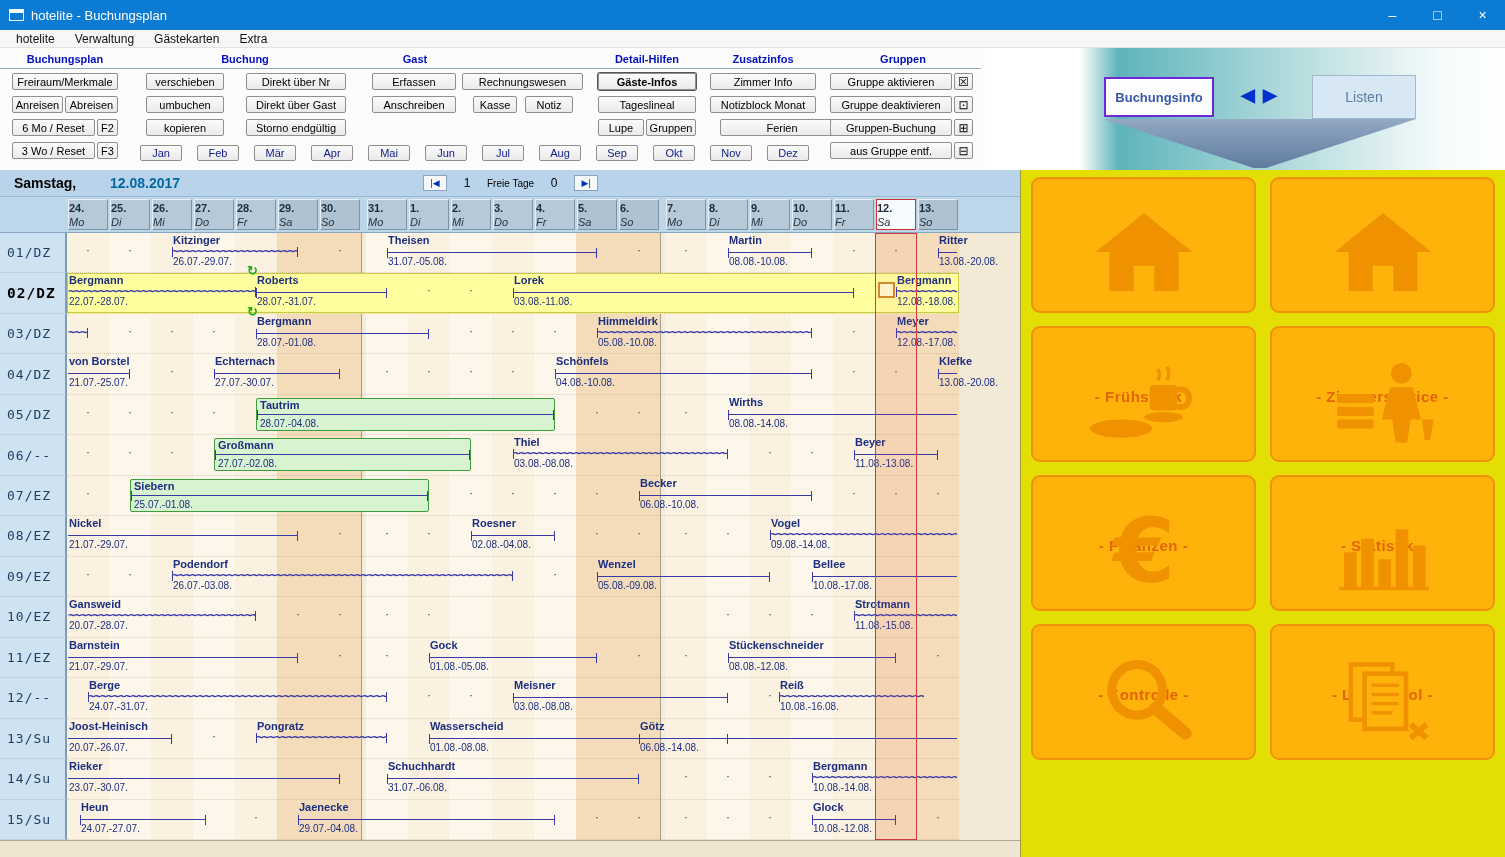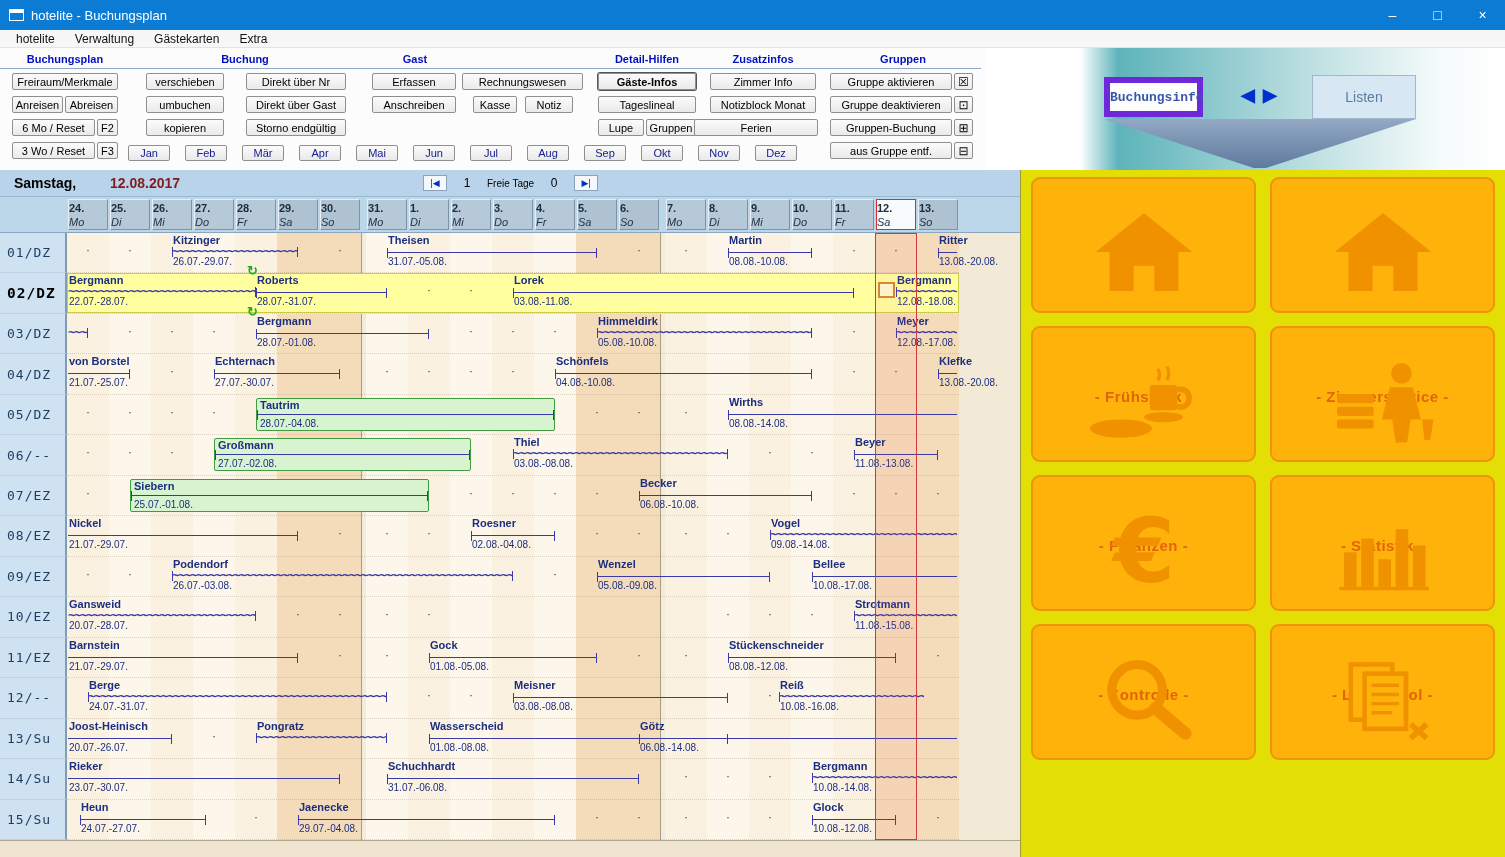--- a/index.html
+++ b/index.html
@@ -20,42 +20,42 @@
 .menubar { height:18px; background:#f7f7f7; display:flex; align-items:center; padding-left:6px; border-bottom:1px solid #e3e3e3; }
 .menu-item { font-size:12px; color:#111; padding:0 10px; }
 
 
 .toolbar { position:relative; height:122px; background:#fcfcfc; }
 .tb-head { position:absolute; top:5px; height:14px; text-align:center; font-size:11px; font-weight:bold; color:#0010c0; }
 .tb-rule { position:absolute; left:0; top:20px; width:981px; border-top:1px solid #8fa8c8; }
 .tb-btn { position:absolute; height:17px; background:linear-gradient(#fbfbfb,#eaeaea); border:1px solid #8f8f8f; border-radius:2px; font-size:11px; color:#000; display:flex; align-items:center; justify-content:center; padding:0 2px; white-space:nowrap; }
 .tb-btn.focused { box-shadow:0 0 0 1px #555; font-weight:bold; }
 .tb-ico { font-size:12px; padding:0; }
-#months { position:absolute; left:128px; top:95px; white-space:nowrap; }
+#months { position:absolute; left:140px; top:95px; white-space:nowrap; }
 .month-btn { display:inline-block; width:42px; height:16px; margin-right:15px; font-size:11px; color:#16208c; background:linear-gradient(#fbfbfb,#e9e9e9); border:1px solid #8f8f8f; border-radius:2px; }
 
 .tb-right { position:absolute; left:985px; top:0; width:520px; height:122px; background:#fff; }
 .tb-grad { position:absolute; left:95px; right:0; top:0; bottom:0;
   background:linear-gradient(90deg,#ffffff 0%, #5db4ba 9%, #bfe0e2 55%, #f6fbfb 85%, #ffffff 100%); }
-.binfo-btn { position:absolute; left:119px; top:29px; width:99px; height:40px; background:#fdfdfd; border:6px solid #6d28d9; font-size:13px; font-weight:bold; color:#3a57a8;font-family:Liberation Mono, monospace; }
+.binfo-btn { position:absolute; left:119px; top:29px; width:110px; height:40px; background:#fdfdfd; border:2px solid #6d28d9; font-size:13px; font-weight:bold; color:#3a57a8; }
 .nav-arrow { position:absolute; top:36px; font-size:18px; font-weight:bold; color:#0030cc; cursor:pointer; }
 .nav-arrow.la { left:256px; } .nav-arrow.ra { left:278px; }
 .listen-btn { position:absolute; left:327px; top:27px; width:104px; height:44px; background:#d7e7f3; border:1px solid #9fb8cc; color:#5c7da0; font-size:14px; }
 .big-arrow { position:absolute; left:119px; top:71px; width:312px; height:49px;
   background:linear-gradient(180deg,#93a9c4,#5e7a9e); clip-path:polygon(0 0,100% 0,52% 100%,48% 100%); }
 
 
 .main { display:flex; height:687px; }
 .calendar { width:1020px; background:#f5eedd; position:relative; }
 .panel { width:485px; background:#e3de04; border-left:1px solid #9a9a40; padding:7px 10px; display:grid; grid-template-columns:1fr 1fr; grid-auto-rows:136px; gap:13px 14px; align-content:start; }
 
 
 .cal-top { height:27px; background:#b9d4ea; border-bottom:1px solid #9ab8d0; position:relative; display:flex; align-items:center; }
 .cal-weekday { position:absolute; left:14px; font-size:14px; font-weight:bold; color:#000; }
-.cal-date { position:absolute; left:110px; font-size:14px; font-weight:bold; color:#7f1d1d; }
+.cal-date { position:absolute; left:110px; font-size:14px; font-weight:bold; color:#0369a1; }
 .cal-nav { position:absolute; left:423px; display:flex; align-items:center; gap:14px; }
 .nav-btn { width:24px; height:16px; font-size:9px; color:#0030c0; background:#f4f8fb; border:1px solid #8aa4bb; display:flex; align-items:center; justify-content:center; padding:0; }
 .nav-val { font-size:12px; color:#000; min-width:12px; text-align:center; }
 .nav-label { font-size:10px; color:#000; }
 
 
 .cal-days { position:relative; height:36px; background:#bcd6ea; border-bottom:1px solid #88a6c0; }
 .cal-days-inner { position:absolute; left:67px; top:2px; height:32px; width:892px; }
 .day-cell { position:absolute; width:40px; height:31px; background:#b6c9d9; border:1px solid; border-color:#e8eef4 #7f93a5 #7f93a5 #e8eef4; }
 .day-cell.wk { background:#aec2d2; }
@@ -158,21 +158,21 @@
     <button class="tb-btn" style="left:473px;top:48px;width:44px">Kasse</button>
     <button class="tb-btn" style="left:525px;top:48px;width:48px">Notiz</button>
 
     <button class="tb-btn focused" style="left:598px;top:25px;width:98px">Gäste-Infos</button>
     <button class="tb-btn" style="left:598px;top:48px;width:98px">Tageslineal</button>
     <button class="tb-btn" style="left:598px;top:71px;width:46px">Lupe</button>
     <button class="tb-btn" style="left:646px;top:71px;width:50px">Gruppen</button>
 
     <button class="tb-btn" style="left:710px;top:25px;width:106px">Zimmer Info</button>
     <button class="tb-btn" style="left:710px;top:48px;width:106px">Notizblock Monat</button>
-    <button class="tb-btn" style="left:694px;top:71px;width:124px">Ferien</button>
+    <button class="tb-btn" style="left:720px;top:71px;width:124px">Ferien</button>
 
     <button class="tb-btn" style="left:830px;top:25px;width:122px">Gruppe aktivieren</button>
     <button class="tb-btn tb-ico" style="left:954px;top:25px;width:19px">☒</button>
     <button class="tb-btn" style="left:830px;top:48px;width:122px">Gruppe deaktivieren</button>
     <button class="tb-btn tb-ico" style="left:954px;top:48px;width:19px">⊡</button>
     <button class="tb-btn" style="left:830px;top:71px;width:122px">Gruppen-Buchung</button>
     <button class="tb-btn tb-ico" style="left:954px;top:71px;width:19px">⊞</button>
     <button class="tb-btn" style="left:830px;top:94px;width:122px">aus Gruppe entf.</button>
     <button class="tb-btn tb-ico" style="left:954px;top:94px;width:19px">⊟</button>
 

